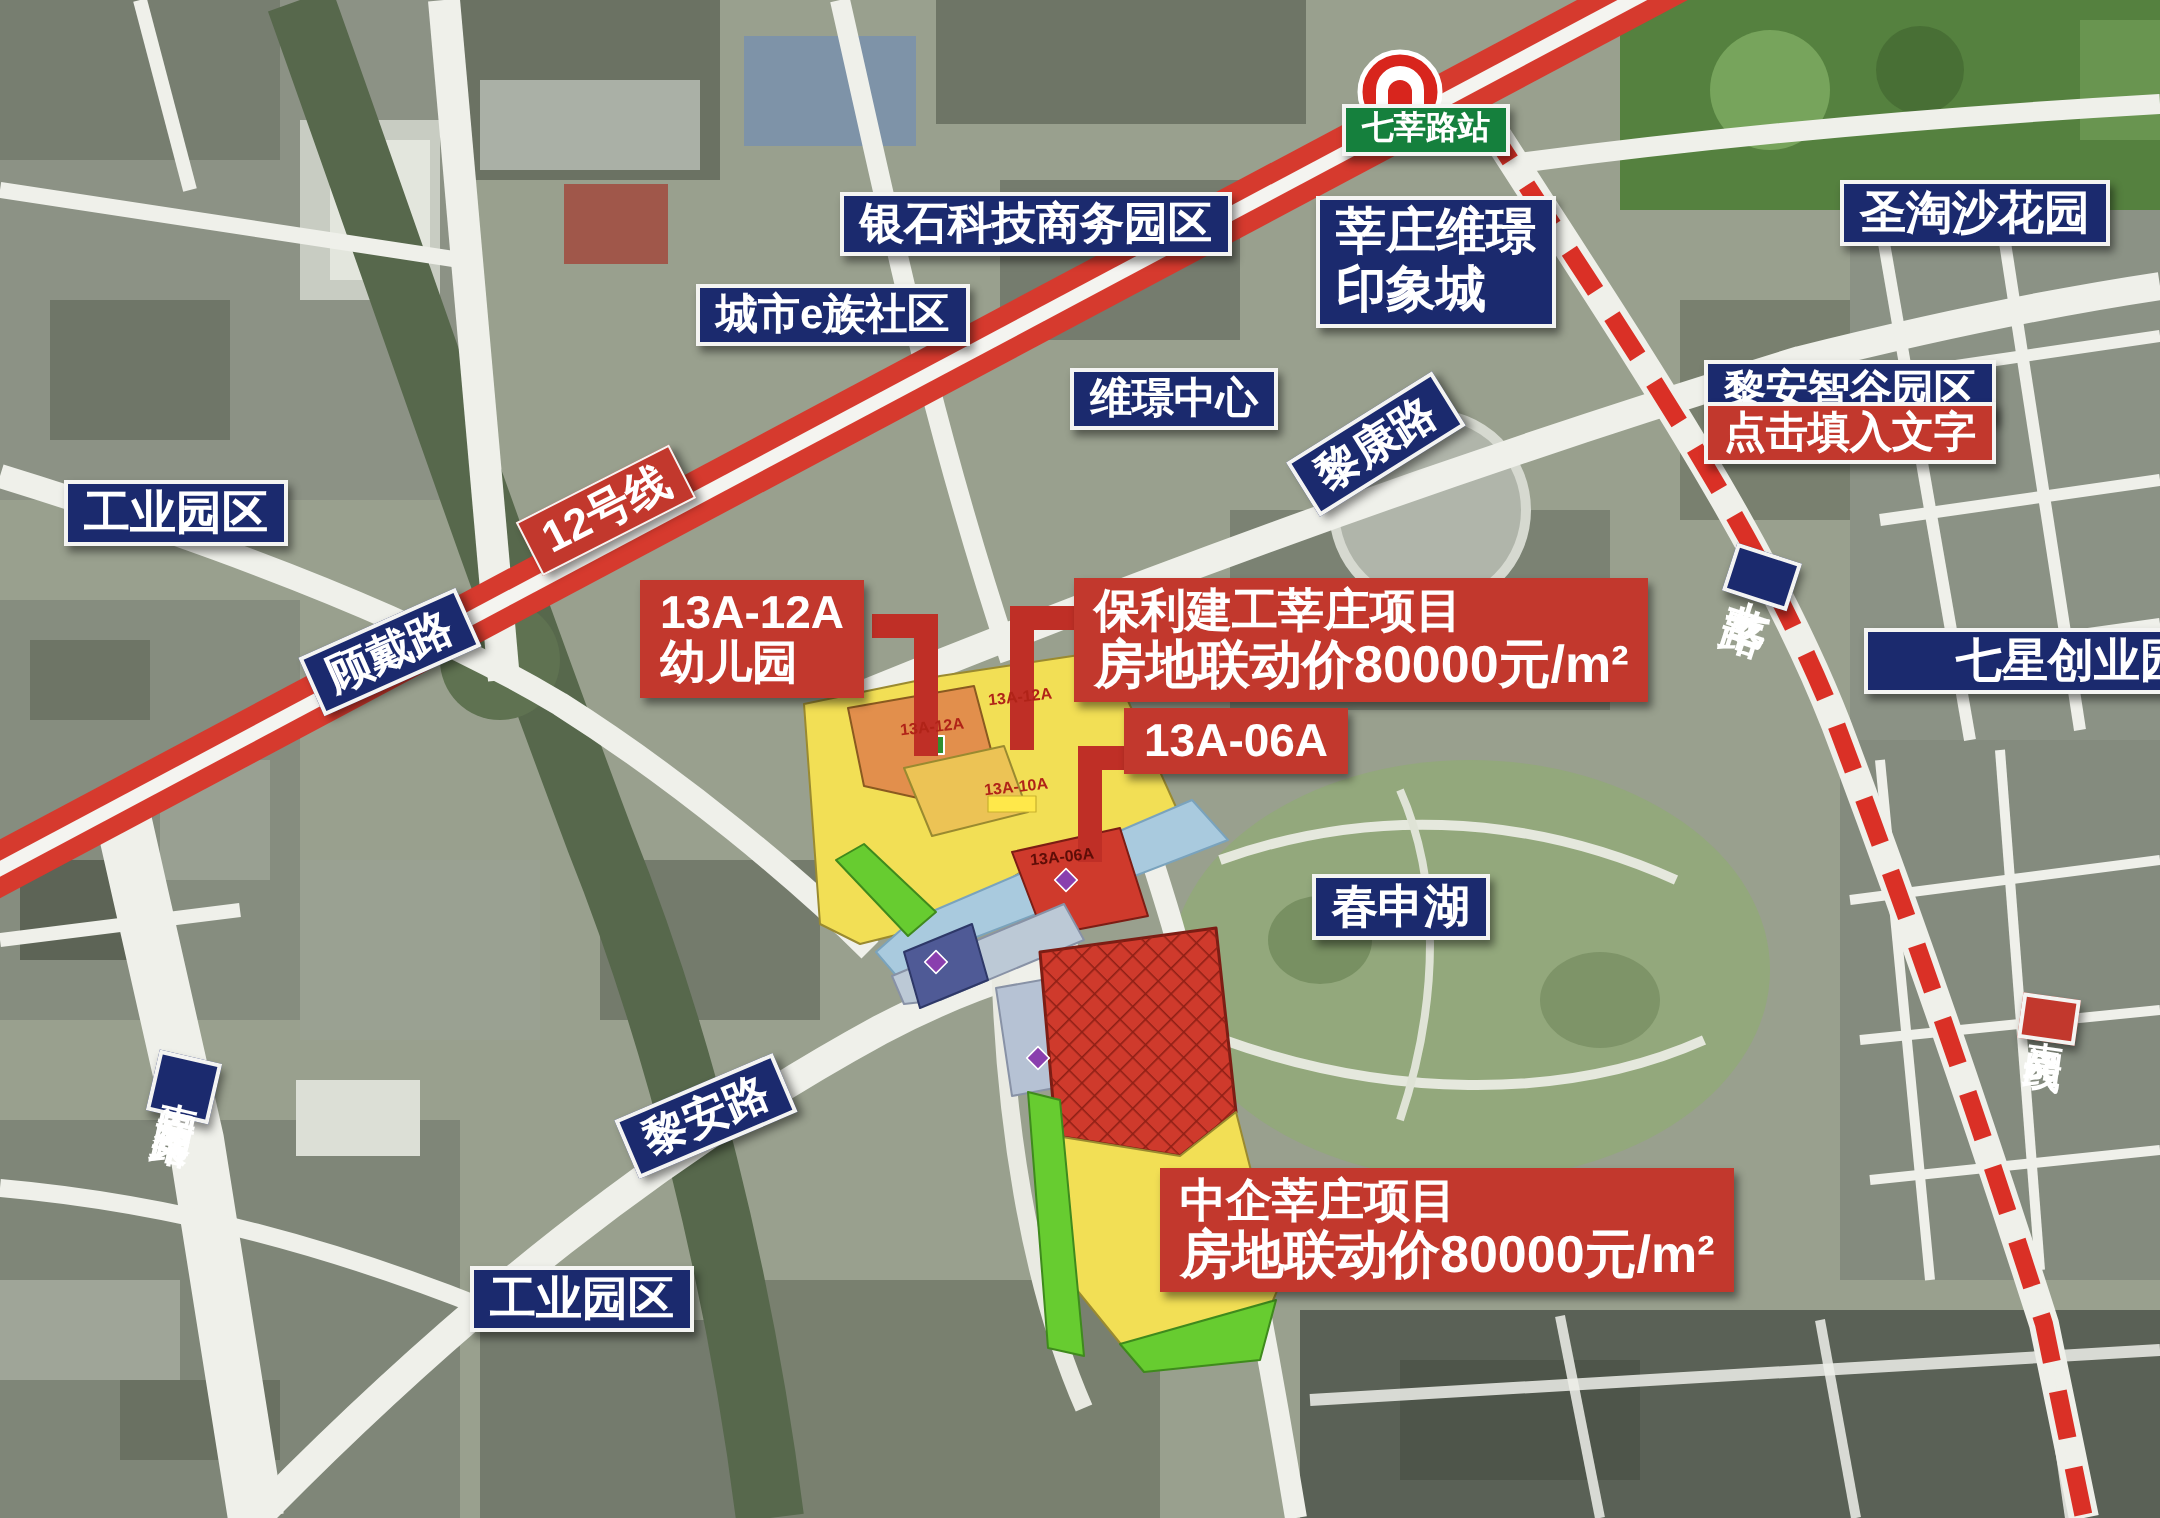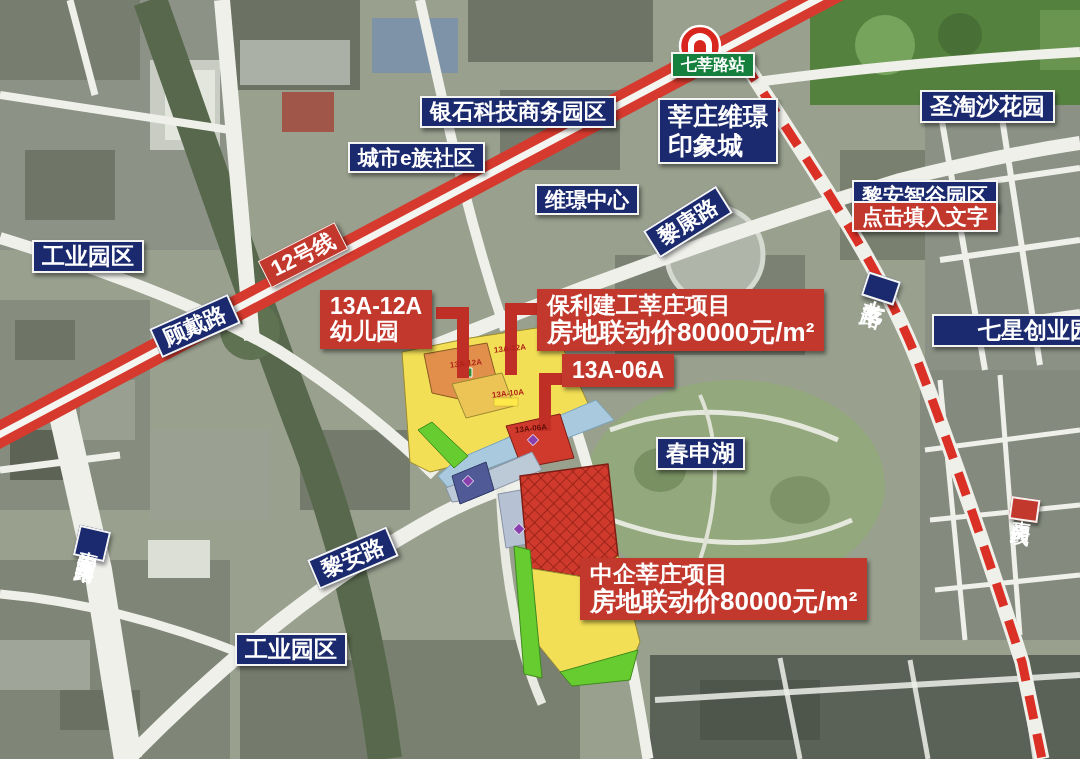--- a/index.html
+++ b/index.html
@@ -195,21 +195,21 @@
     <span class="l1">13A-12A</span>
     <span class="l1">幼儿园</span>
   </div>
   <div class="badge callout" style="left:537px;top:289px;">
     <span class="l1">保利建工莘庄项目</span>
     <span class="l2">房地联动价80000元/m²</span>
   </div>
   <div class="badge callout" style="left:562px;top:354px;">
     <span class="l1">13A-06A</span>
   </div>
-  <div class="badge callout" style="left:580px;top:558px;">
+  <div class="badge callout" style="left:580px;top:584px;">
     <span class="l1">中企莘庄项目</span>
     <span class="l2">房地联动价80000元/m²</span>
   </div>
 
   <span class="plot-lab" style="left:494px;top:344px;">13A-12A</span>
   <span class="plot-lab" style="left:450px;top:359px;">13A-12A</span>
   <span class="plot-lab" style="left:492px;top:389px;">13A-10A</span>
   <span class="plot-lab" style="left:515px;top:424px;color:#5e0d07;">13A-06A</span>
 
 </div>

